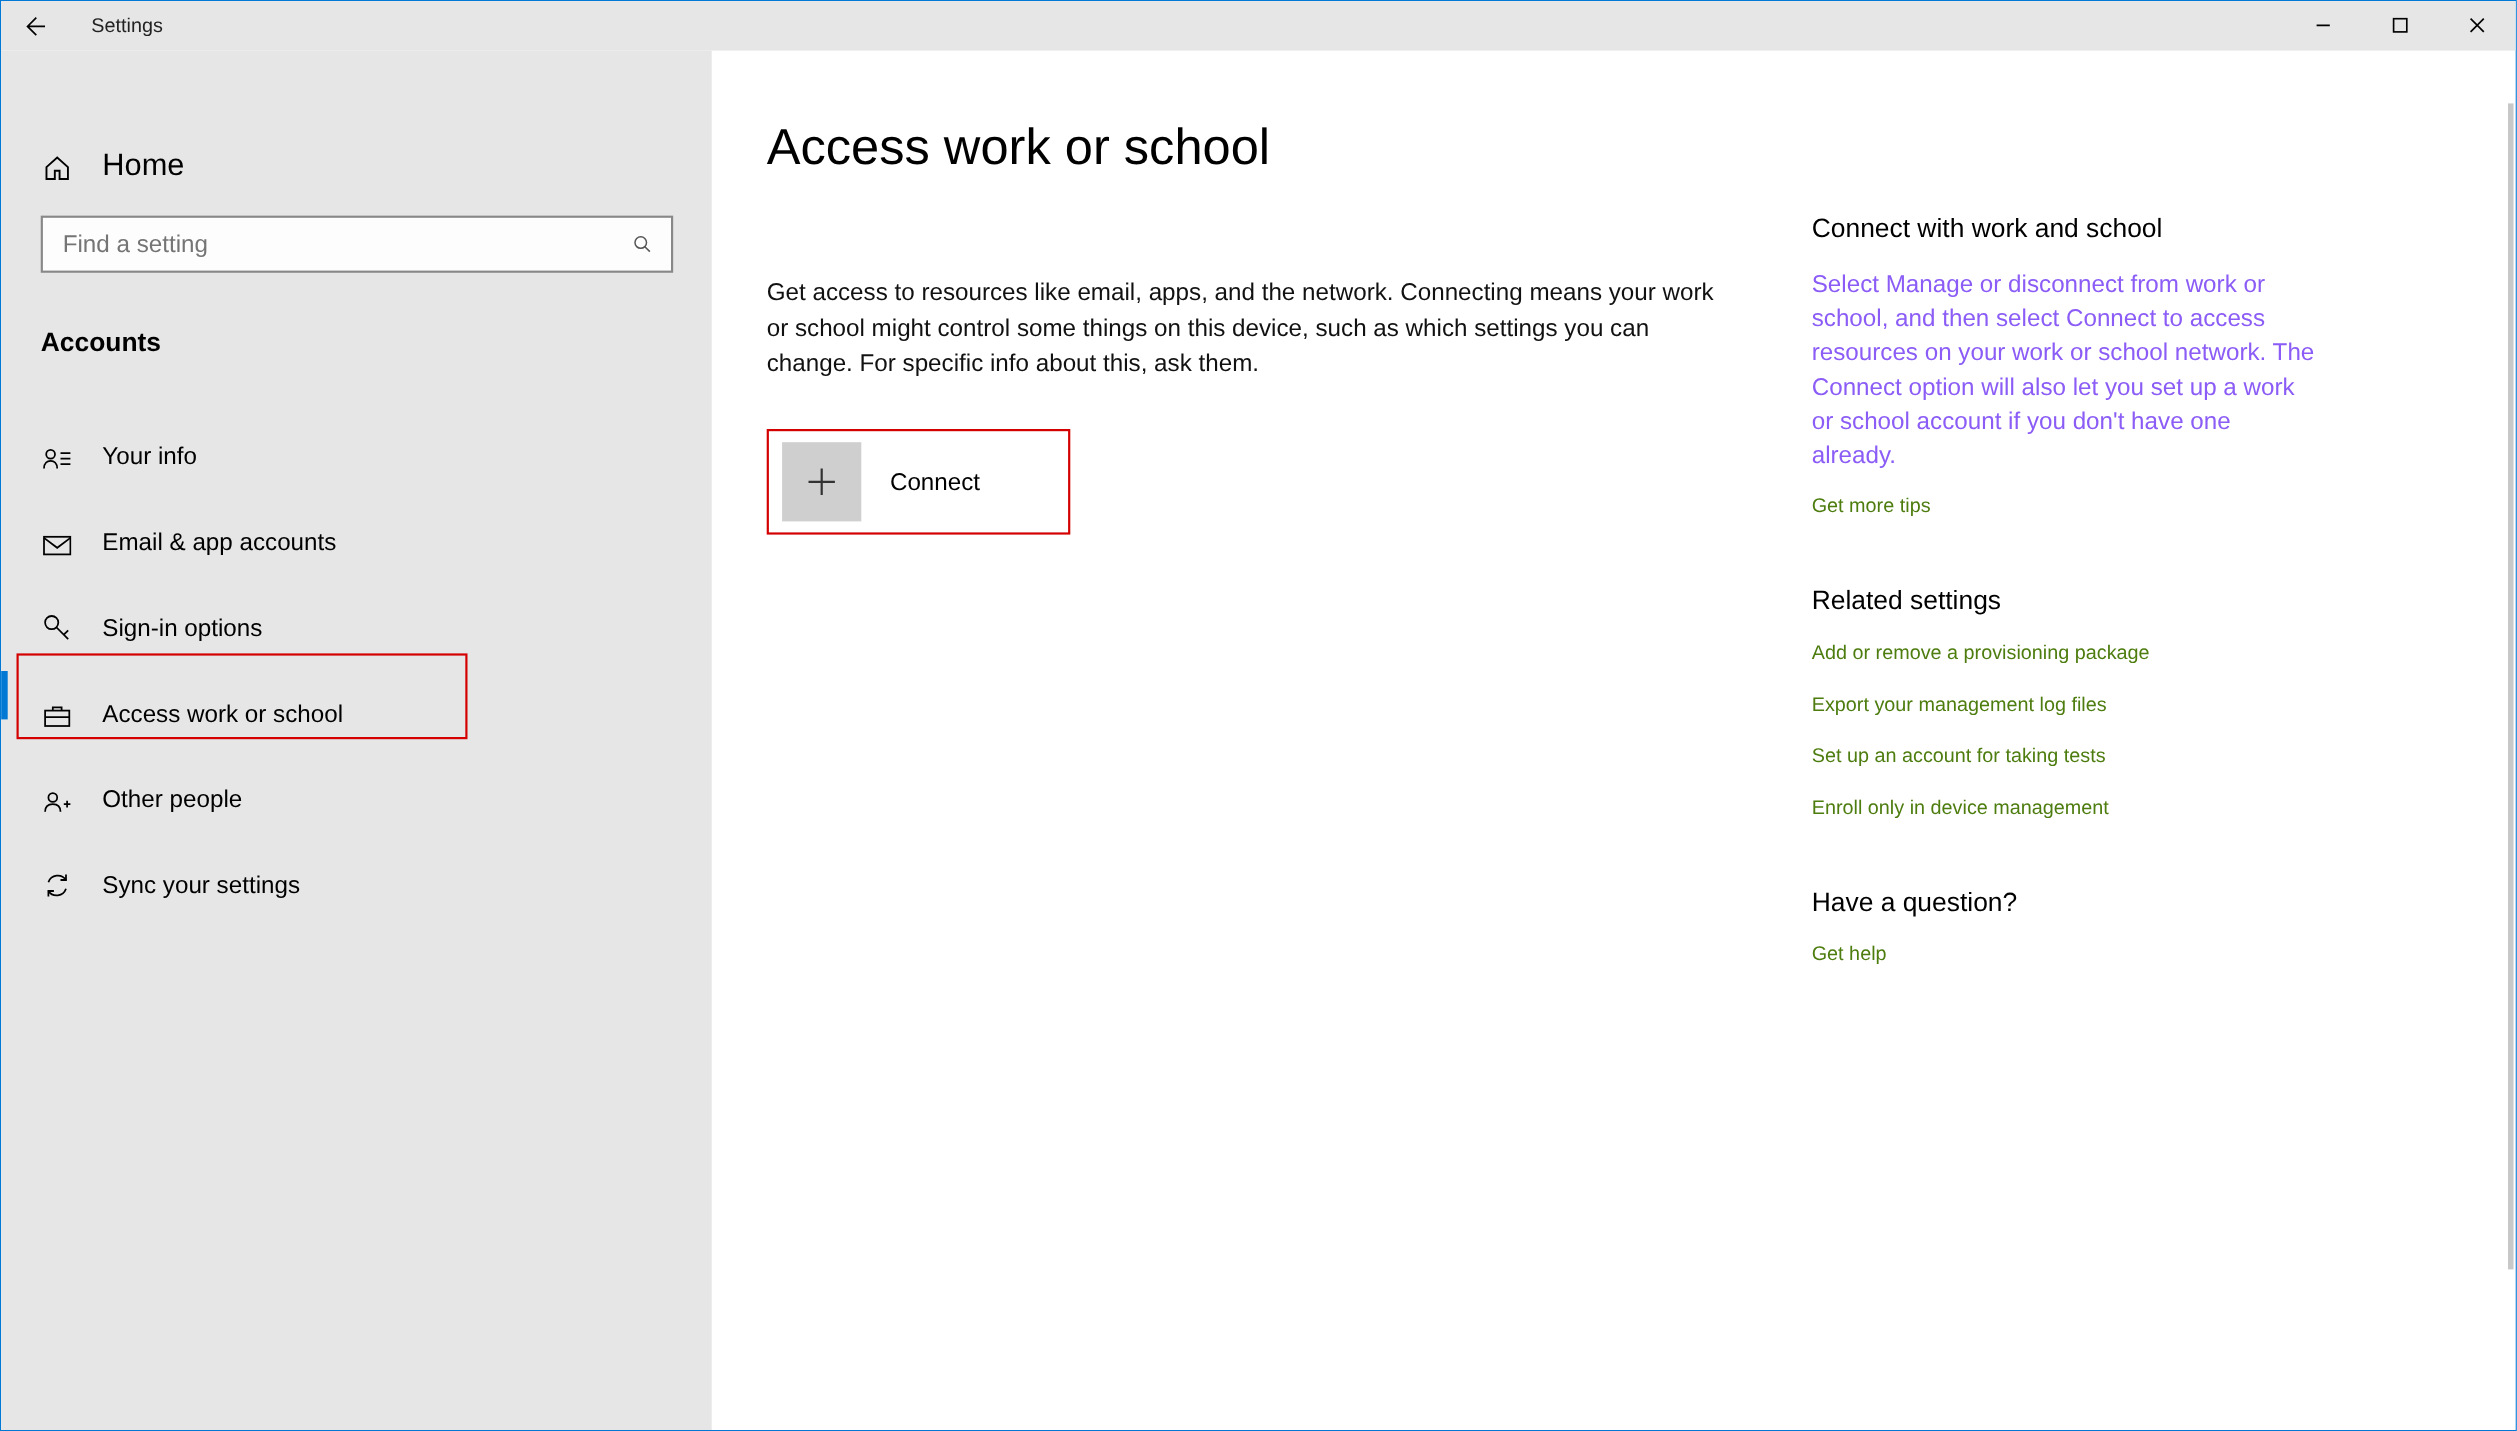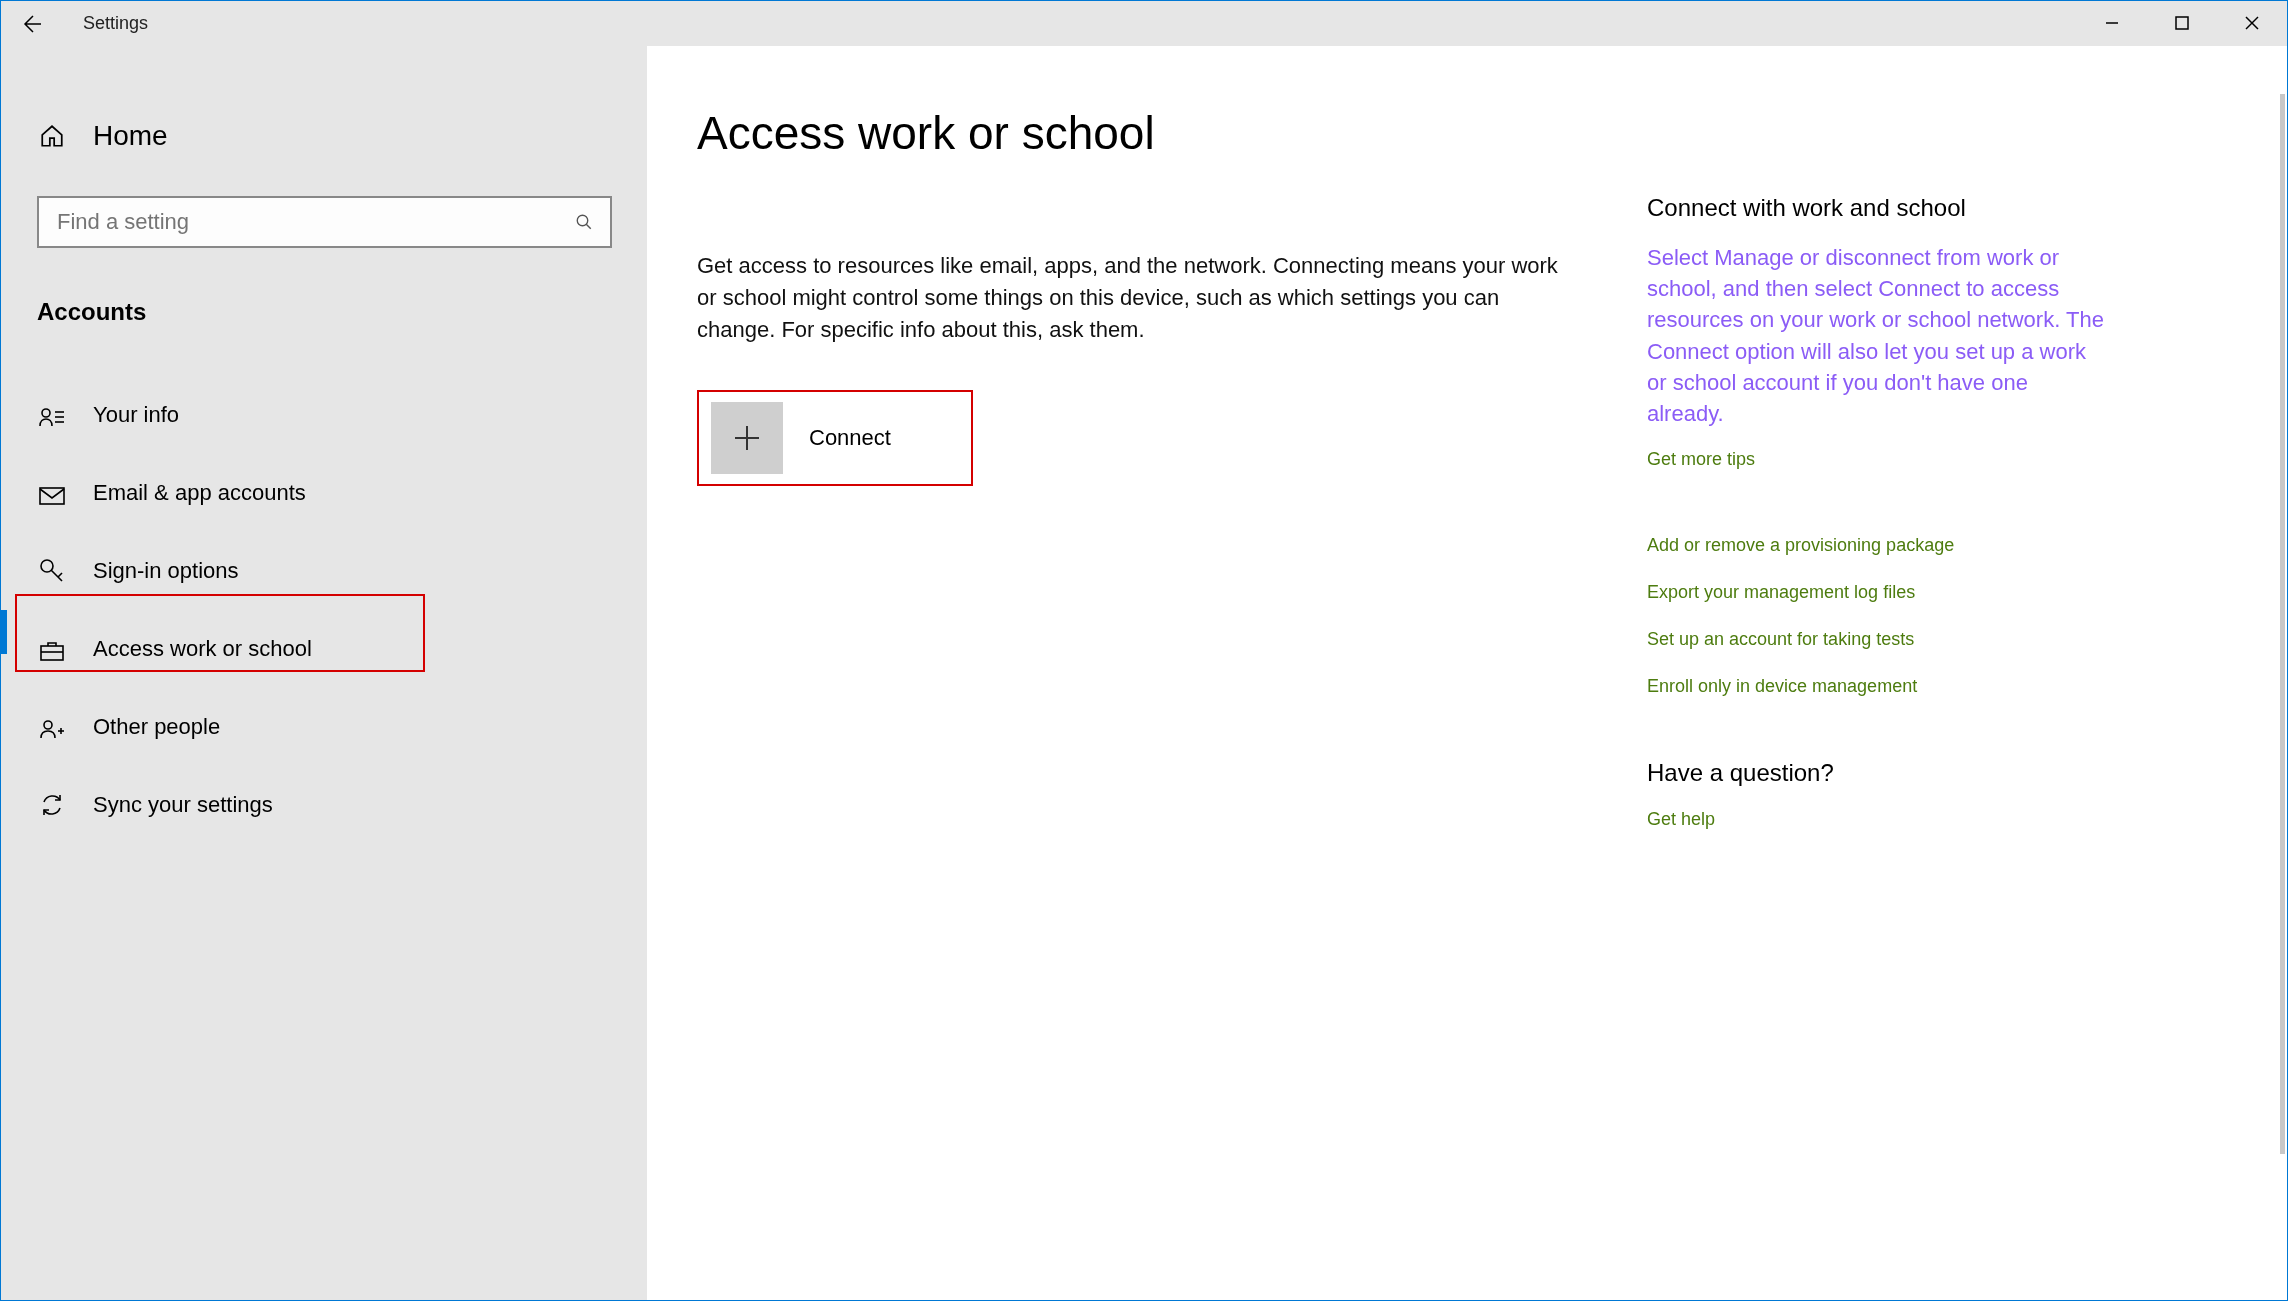--- a/index.html
+++ b/index.html
@@ -53,21 +53,21 @@
     height: calc(100% - 44px);
   }
   .sidebar {
     width: 646px;
     background: #e6e6e6;
     padding-top: 60px;
     position: relative;
   }
   .sidebar-home {
     display:flex;
-    align-items:center;
+    align-items:flex-end;
     gap: 26px;
     padding: 0 36px;
     height: 60px;
     font-size: 28px;
   }
   .search-wrap {
     padding: 30px 36px 0 36px;
   }
   .search-input {
     width: 575px;
@@ -349,20 +349,21 @@
       </div>
     </div>
 
     <div class="right-panel">
       <div class="right-section">
         <div class="right-heading">Connect with work and school</div>
         <div class="right-text">Select Manage or disconnect from work or school, and then select Connect to access resources on your work or school network. The Connect option will also let you set up a work or school account if you don't have one already.</div>
         <a class="link">Get more tips</a>
       </div>
       <div class="right-section">
+        <div class="right-heading">Related settings</div>
         <a class="link">Add or remove a provisioning package</a>
         <a class="link">Export your management log files</a>
         <a class="link">Set up an account for taking tests</a>
         <a class="link">Enroll only in device management</a>
       </div>
       <div class="right-section">
         <div class="right-heading">Have a question?</div>
         <a class="link">Get help</a>
       </div>
     </div>

